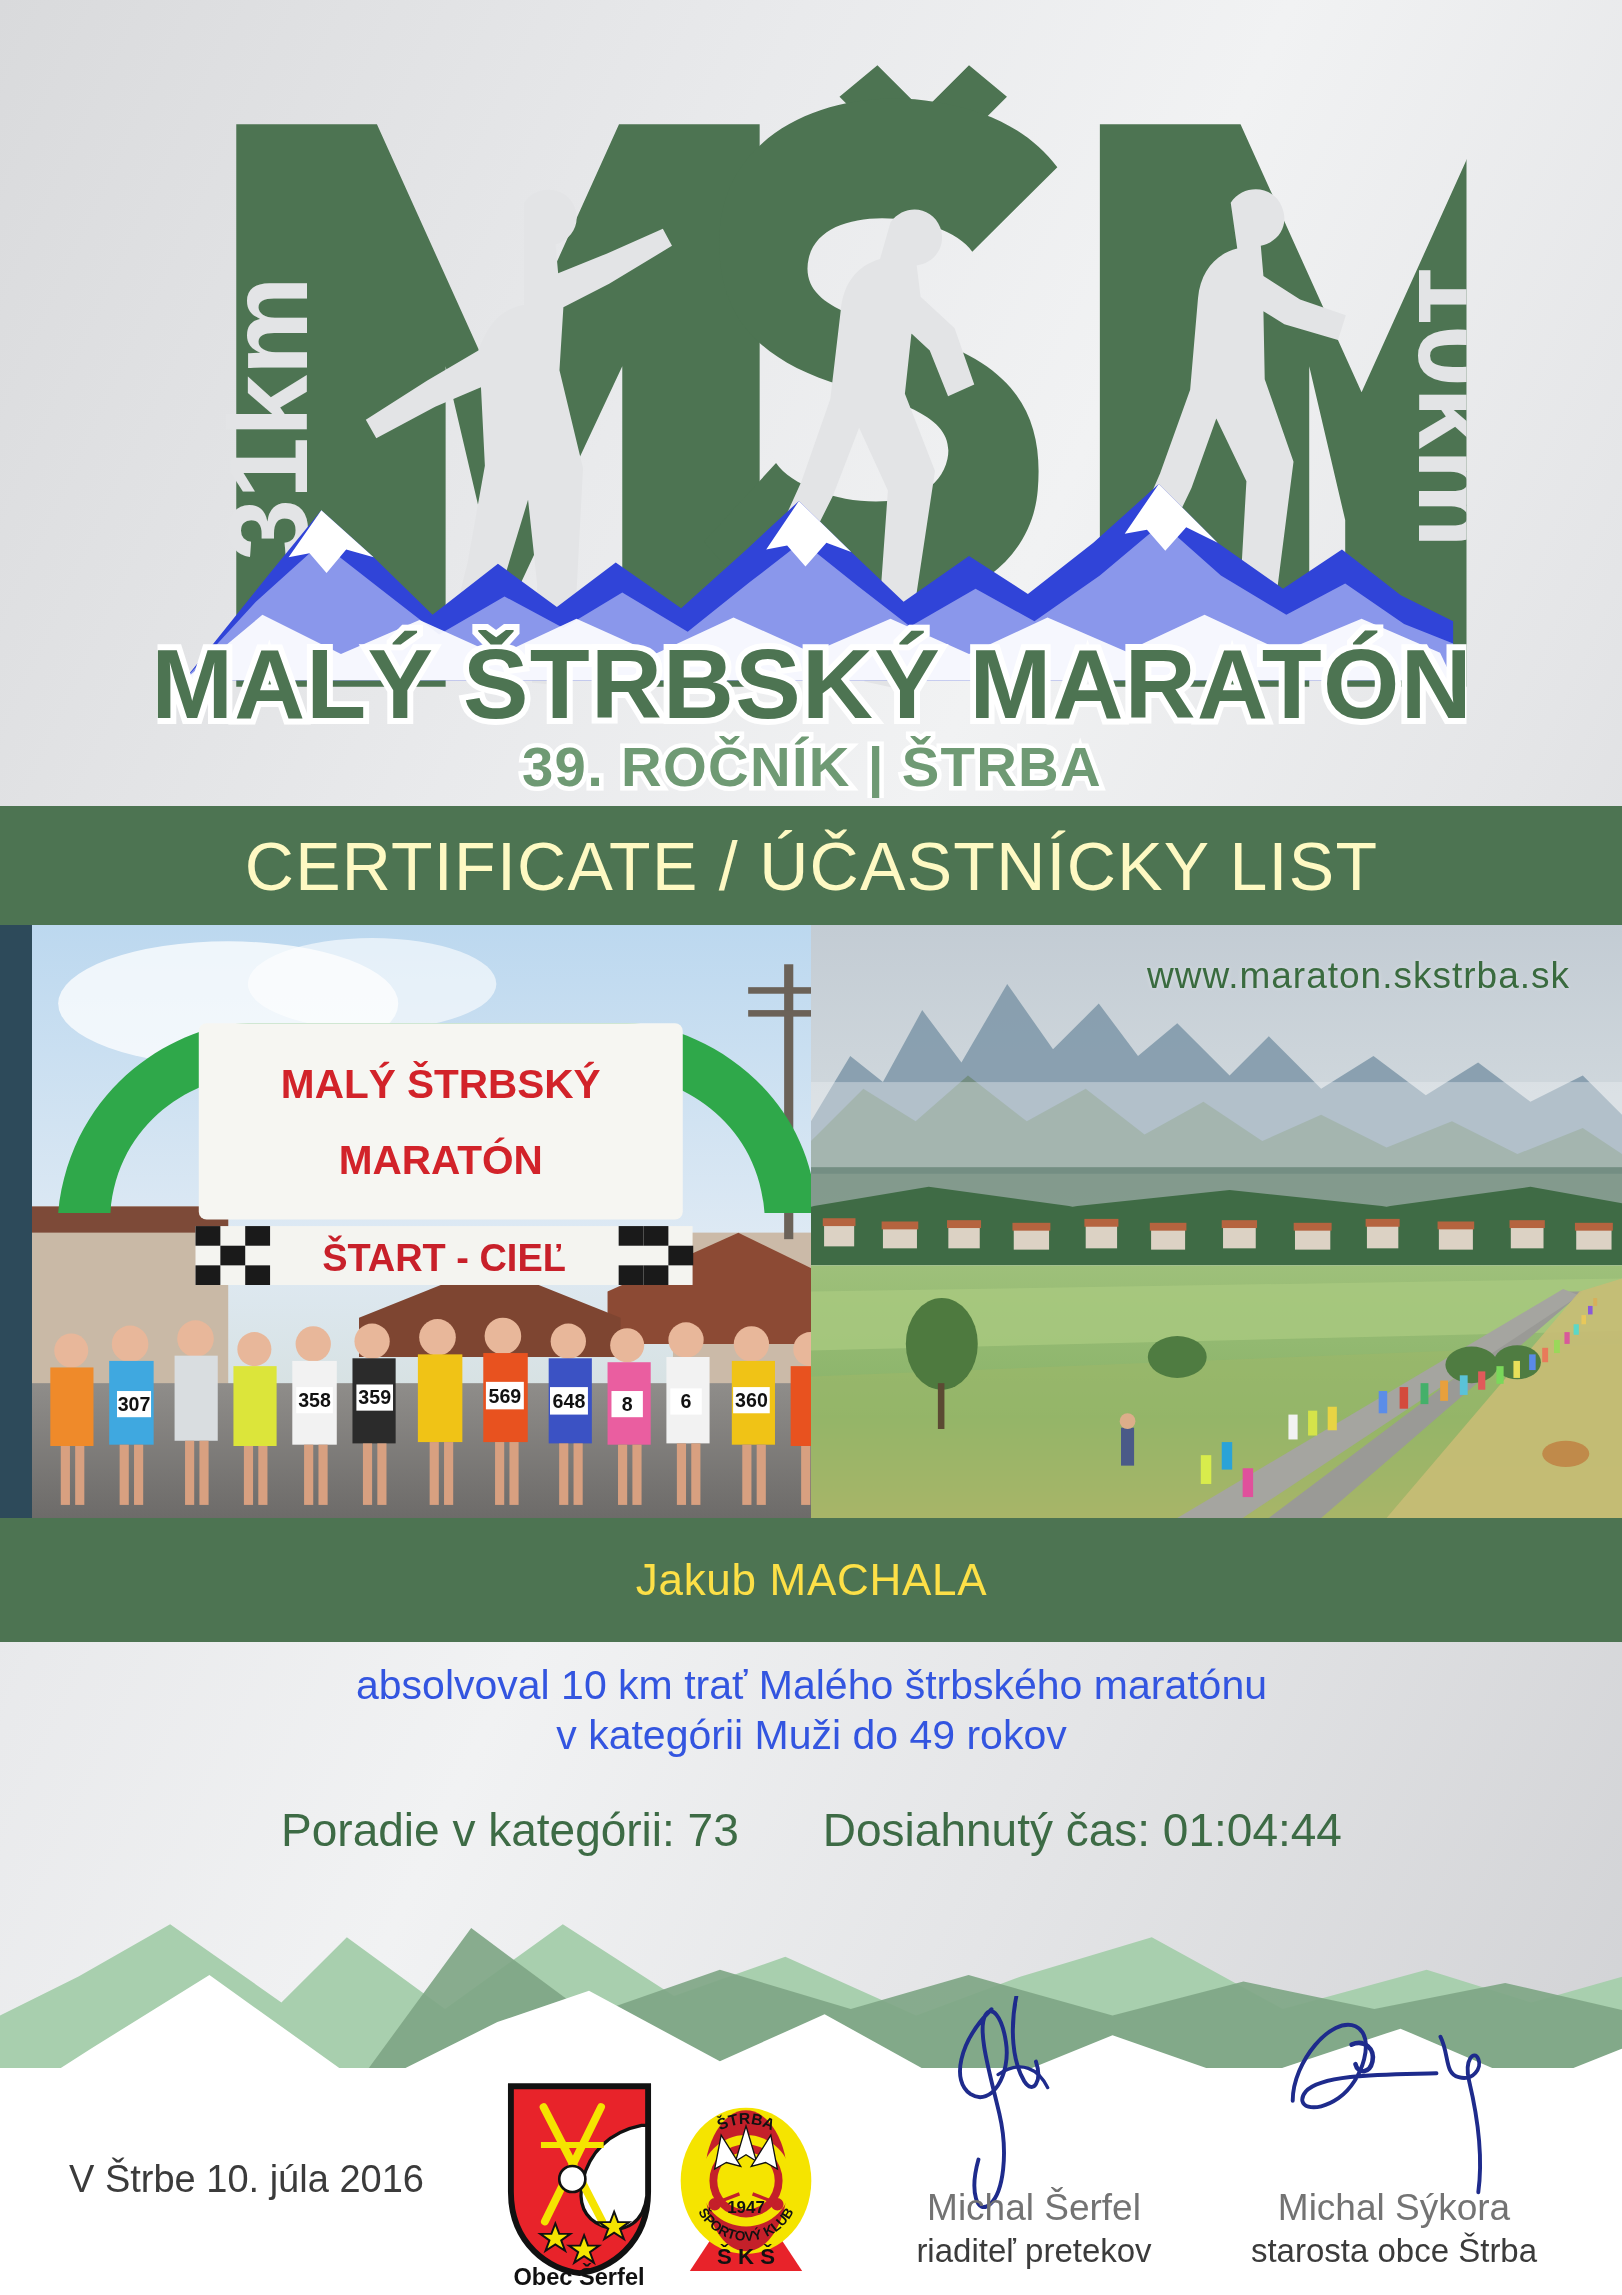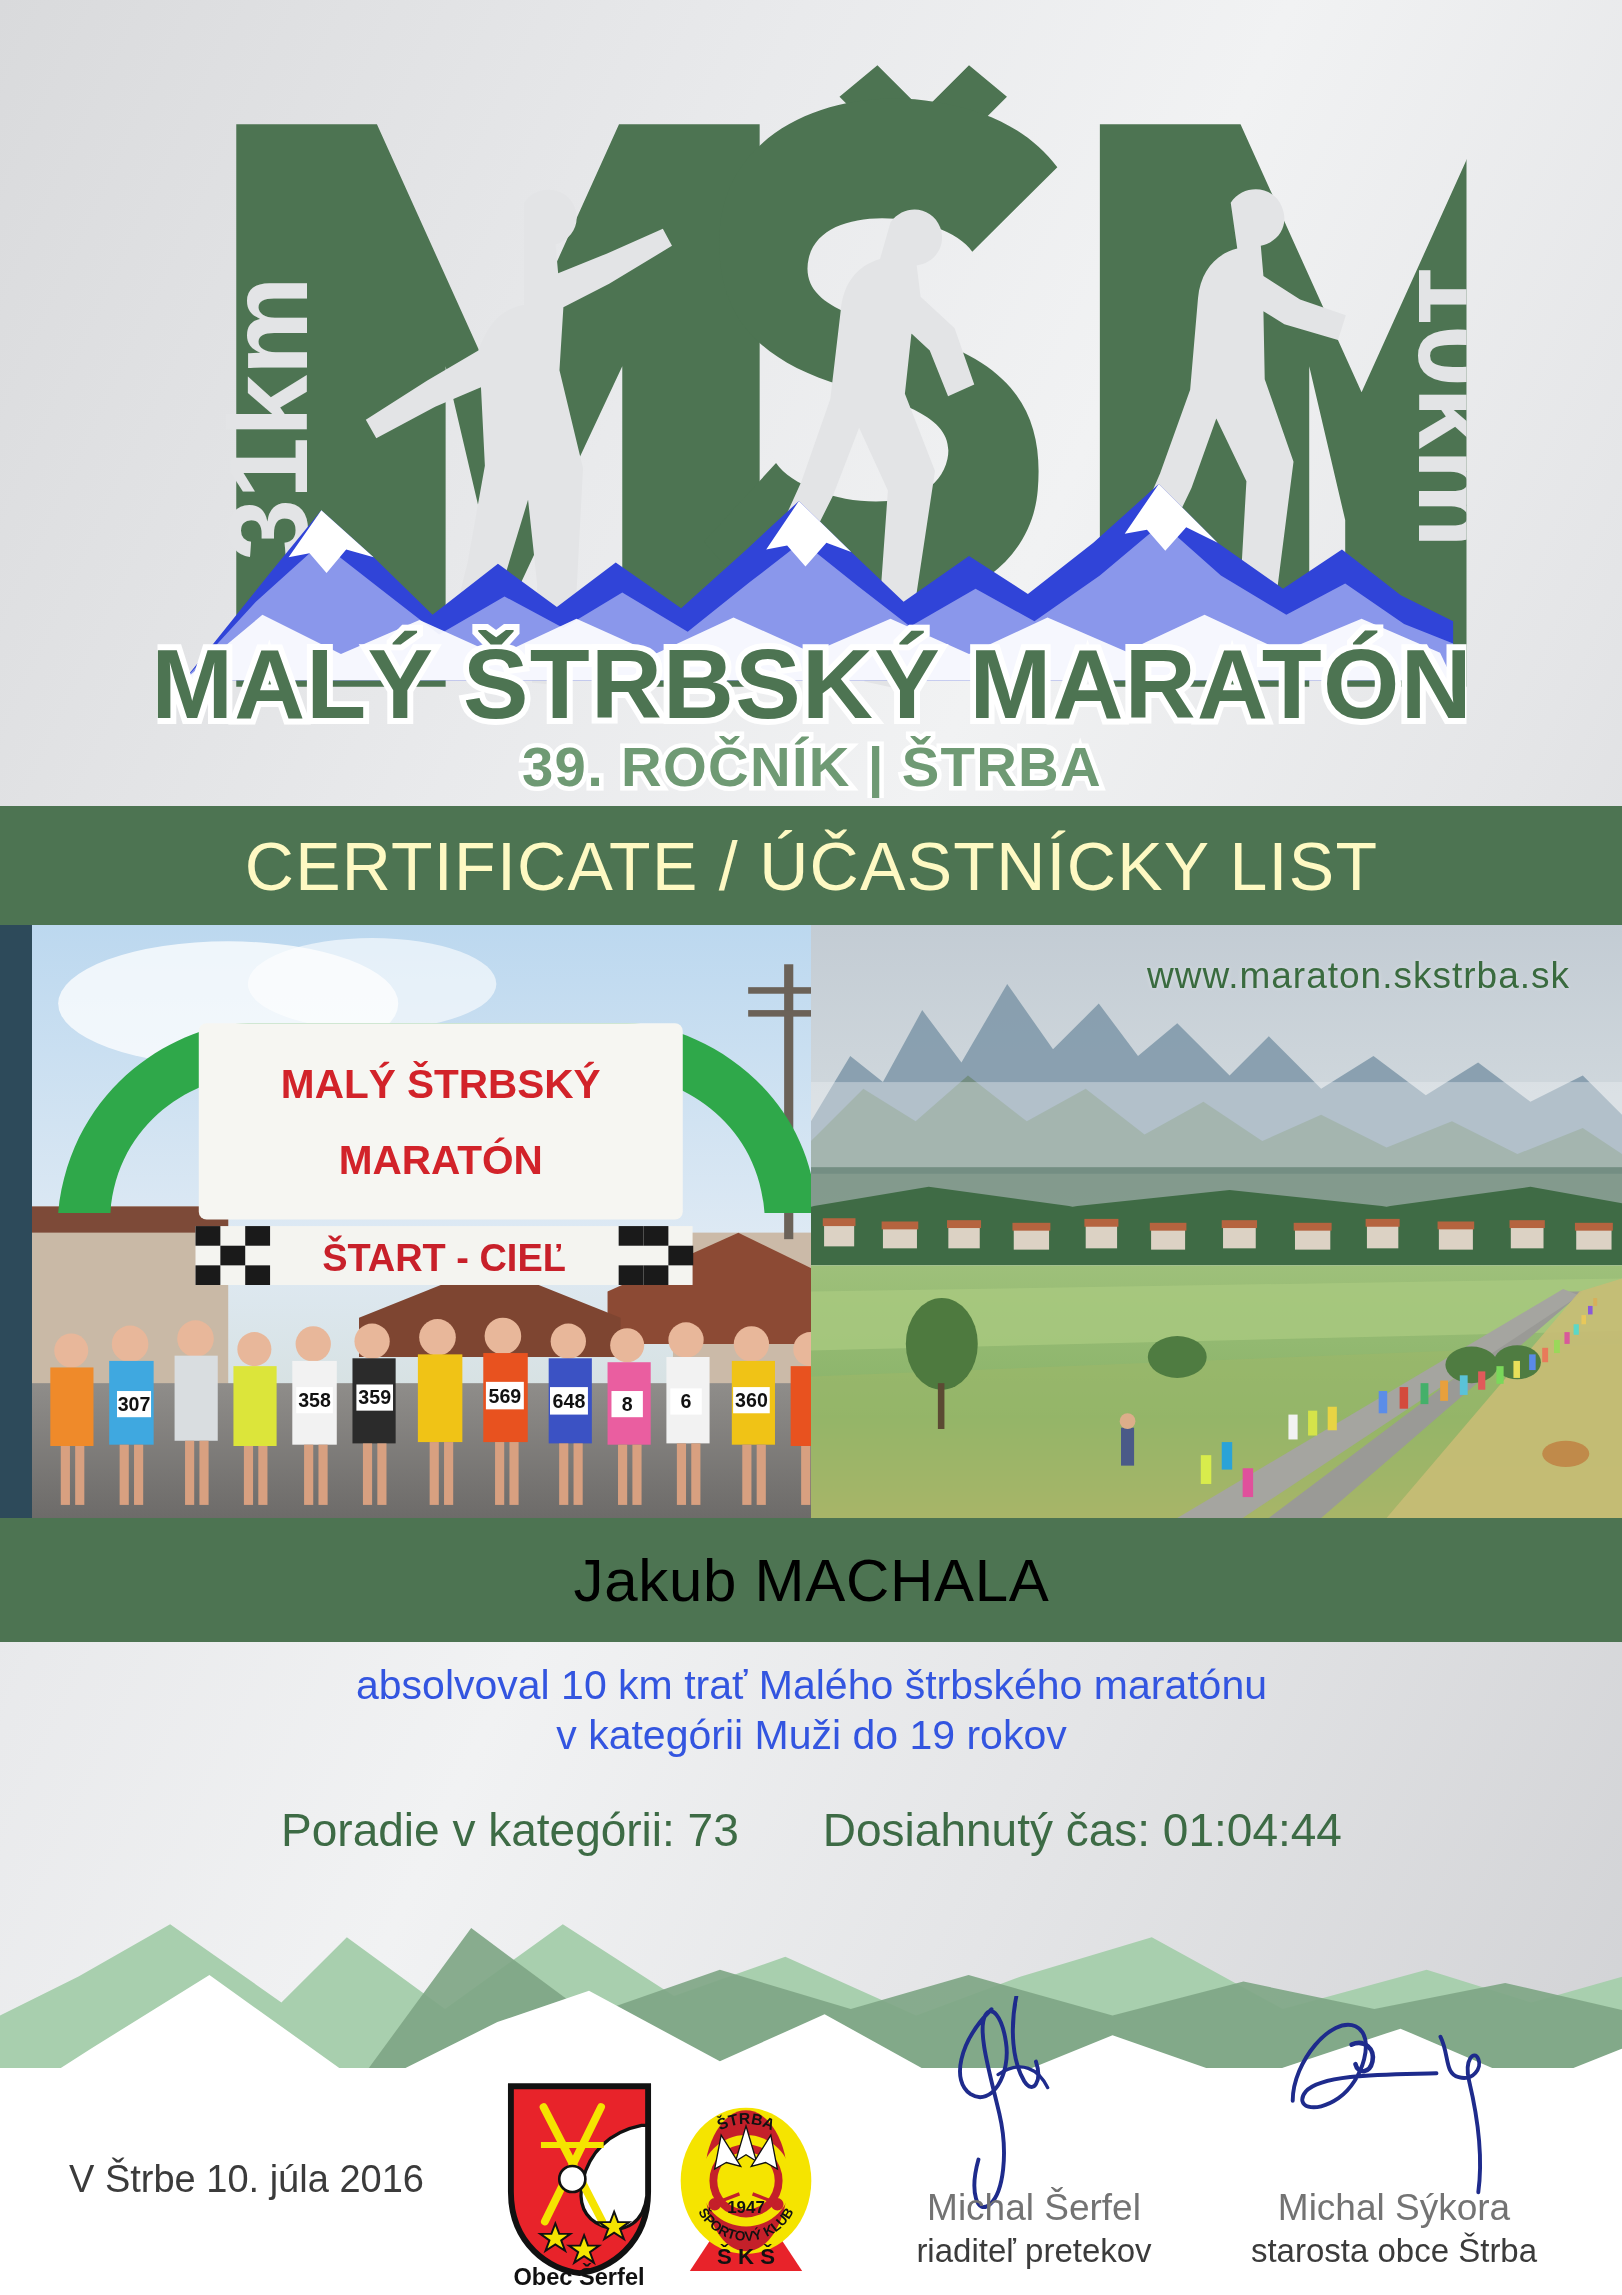--- a/index.html
+++ b/index.html
@@ -26,21 +26,21 @@
   .collage{position:absolute;left:0;top:925px;width:1623px;height:593px;overflow:hidden;background:#2d4a5a;}
   .photo{position:absolute;top:0;height:593px;overflow:hidden;}
   .photo-left{left:0;width:811px;padding-left:32px;}
   .photo-right{left:811px;width:811px;}
   .url{position:absolute;right:52px;top:30px;color:#3a6b3f;font-size:37px;letter-spacing:1px;
     font-family:"Liberation Sans", sans-serif;text-shadow:0 0 5.2px rgba(255,255,255,.35);}
 
   
   .name-banner{position:absolute;left:0;top:1518px;width:1623px;height:124px;
     background:#4d7452;display:flex;align-items:center;justify-content:center;}
-  .name-banner .txt{color:#000000;font-size:60px;font-weight:400;letter-spacing:0.7px;}
+  .name-banner .txt{color:#fde047;font-size:44px;font-weight:400;letter-spacing:0.7px;}
 
   
   .body-zone{position:absolute;left:0;top:1642px;width:1623px;height:275px;}
   .desc{position:absolute;left:0;top:18.3px;width:1623px;text-align:center;color:#3355e0;
     font-size:41px;line-height:1.22;}
   .desc .l2{display:block;}
   .results{position:absolute;left:0;top:161px;width:1623px;display:flex;
     justify-content:center;gap:84px;color:#3d6b45;font-size:46px;}
 
   
@@ -422,21 +422,21 @@
 
   </div>
 
   <div class="name-banner">
     <span class="txt">Jakub MACHALA</span>
   </div>
 
   <div class="body-zone">
     <div class="desc">
       <span class="l1">absolvoval 10 km trať Malého štrbského maratónu</span>
-      <span class="l2">v kategórii Muži do 19 rokov</span>
+      <span class="l2">v kategórii Muži do 49 rokov</span>
     </div>
     <div class="results">
       <span>Poradie v kategórii: 73</span>
       <span>Dosiahnutý čas: 01:04:44</span>
     </div>
   </div>
 
   <svg class="wave" viewBox="0 0 2480 320" preserveAspectRatio="none">
     <path d="M0 180 L120 120 L260 40 L430 160 L530 60 L680 170 L860 40 L1030 150
              L1200 90 L1400 180 L1560 120 L1760 60 L1960 170 L2180 110 L2340 160 L2480 120

